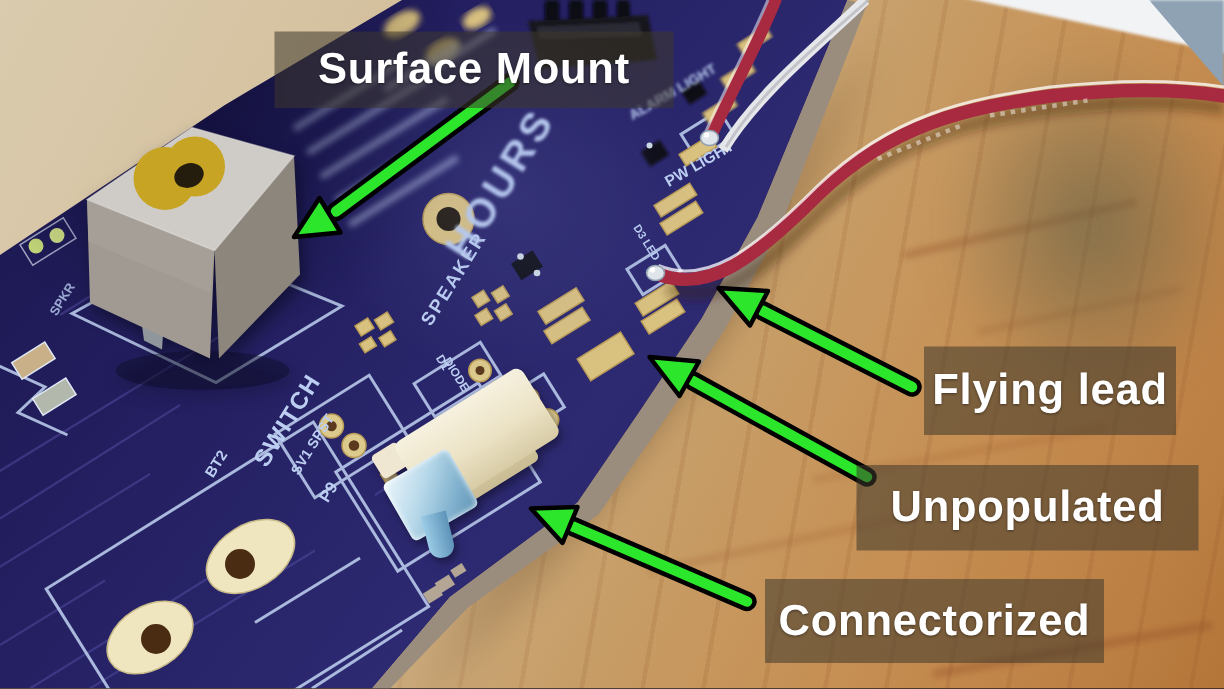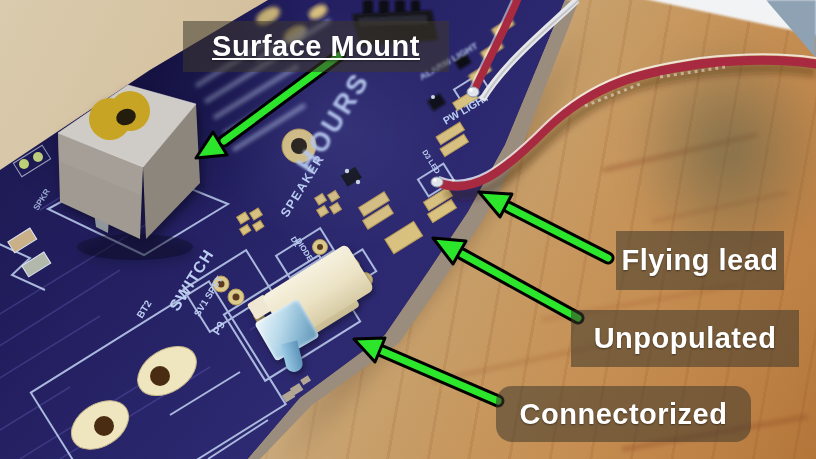--- a/index.html
+++ b/index.html
@@ -41,24 +41,24 @@
     background:linear-gradient(135deg,#eef7fc 0%,#b8d9ea 40%,#7fb0cd 75%,#5f93b4 100%);border-radius:4px;box-shadow:inset 0 0 4px #fff;}
   .conn-nub{left:250px;top:298px;width:20px;height:18px;transform:rotate(-32deg);background:#efe7d1;border-radius:3px;}
   .conn-wire{left:284px;top:342px;width:17px;height:30px;transform:rotate(-14deg);
     background:linear-gradient(90deg,#9acbe6,#5e93b8);border-radius:0 0 8px 8px;}
   
   .buzzer{left:40px;top:75px;width:175px;height:190px;filter:drop-shadow(3px 5px 5px rgba(8,8,28,.55));}
   
   .label{position:absolute;display:flex;align-items:center;justify-content:center;
     background:rgba(62,56,44,.55);color:#fff;font-weight:bold;font-size:29px;
     text-shadow:0 1px 2px rgba(0,0,0,.45);letter-spacing:.5px;}
-  .lbl-surface{left:183px;top:21px;width:266px;height:51px;text-decoration:underline;}
+  .lbl-surface{left:183px;top:21px;width:266px;height:51px;}
   .lbl-flying{left:616px;top:231px;width:168px;height:59px;}
   .lbl-unpop{left:571px;top:310px;width:228px;height:57px;text-align:center;}
-  .lbl-conn{left:496px;top:386px;width:255px;height:56px;border-radius:16px;}
+  .lbl-conn{left:510px;top:386px;width:226px;height:56px;}
 </style>
 </head>
 <body>
 
 <div class="stage">
 
   <div class="abs grain"></div>
   <div class="abs streak" style="left:600px;top:150px;width:160px;height:5px;transform:rotate(-13deg);"></div>
   <div class="abs streak" style="left:650px;top:205px;width:140px;height:4px;transform:rotate(-12deg);opacity:.6;"></div>
   <div class="abs streak" style="left:540px;top:300px;width:200px;height:5px;transform:rotate(-10deg);opacity:.5;"></div>

